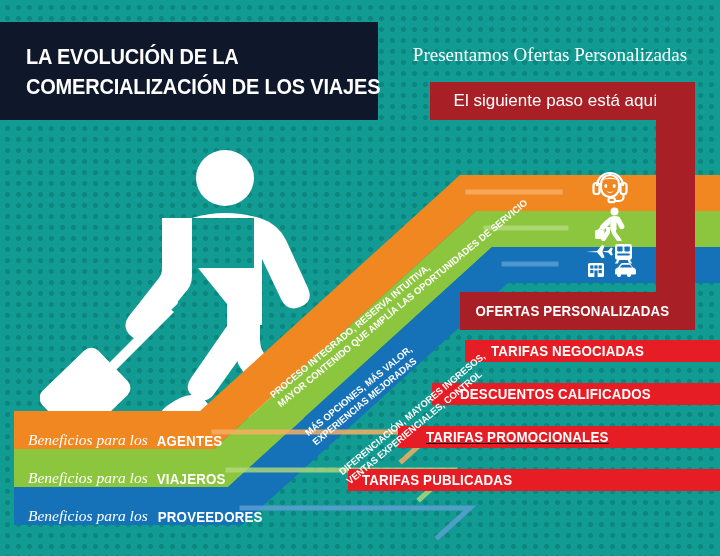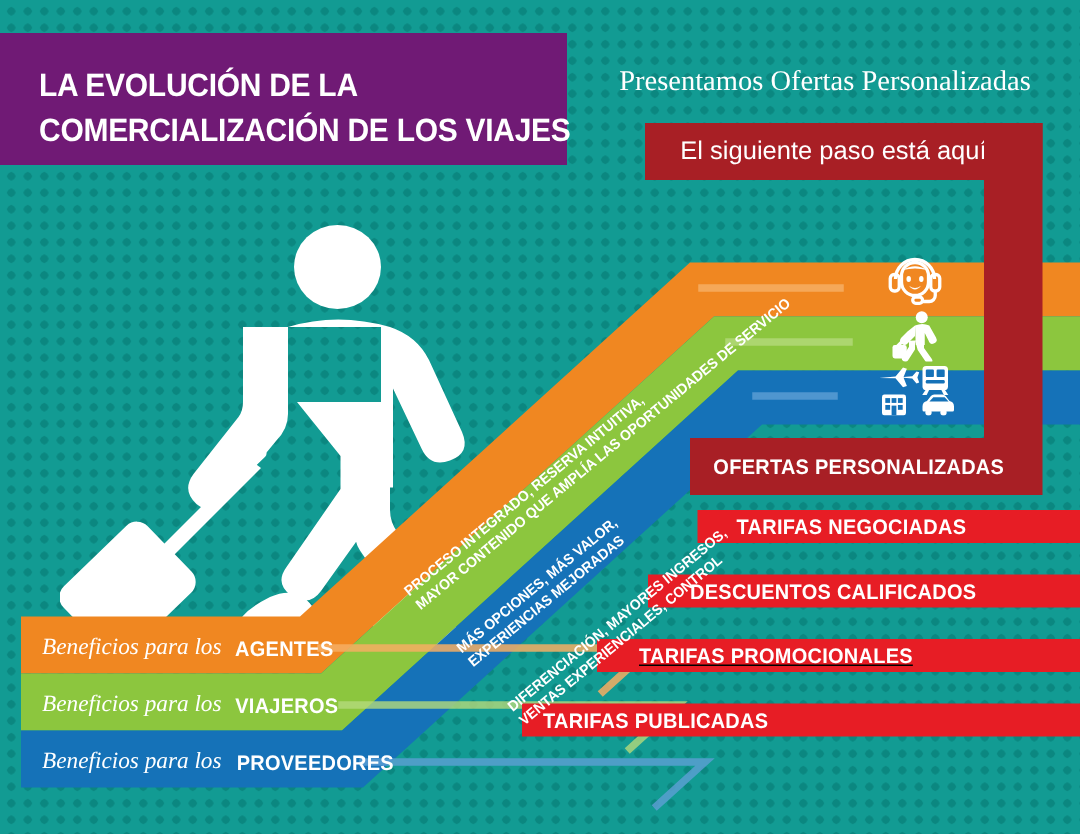--- a/index.html
+++ b/index.html
@@ -17,22 +17,22 @@
   #dots{
     position:absolute;inset:0;
     background-image:radial-gradient(#0b8780 2.6px, transparent 2.8px);
     background-size:11px 11px;
     background-position:2px 2px;
     z-index:1;
   }
 
   
   #headline{
-    position:absolute;left:0;top:22px;width:378px;height:88px;
-    background:#701a75;z-index:6;
+    position:absolute;left:0;top:22px;width:378px;height:98px;
+    background:#0f172a;z-index:6;
   }
   #headline .h1{
     position:absolute;left:26px;top:20px;right:10px;
     color:#ffffff;
     font-family:"Liberation Sans",sans-serif;
     font-weight:bold;
     font-size:21.5px;
     line-height:30px;
     letter-spacing:-0.2px;
     transform:scaleX(.93);
@@ -109,21 +109,21 @@
     transform:rotate(-39.5deg) scaleX(.96);
   }
   #rt-blue{
     left:352px;top:463px;font-size:9.7px;
     transform:rotate(-39.5deg) scaleX(.96);
   }
 
   
   .benefit{
     position:absolute;z-index:8;
-    display:flex;align-items:center;
+    display:flex;align-items:flex-end;
     font-family:"Liberation Serif",serif;
     font-style:italic;font-size:15.5px;color:#ffffff;
     white-space:nowrap;
   }
   .benefit b{
     font-family:"Liberation Sans",sans-serif;
     font-style:normal;font-weight:bold;font-size:14px;
     letter-spacing:.2px;margin-left:7px;transform:scaleX(.95);
   }
   #bf-agentes{left:28px;top:415px;height:34px;}

